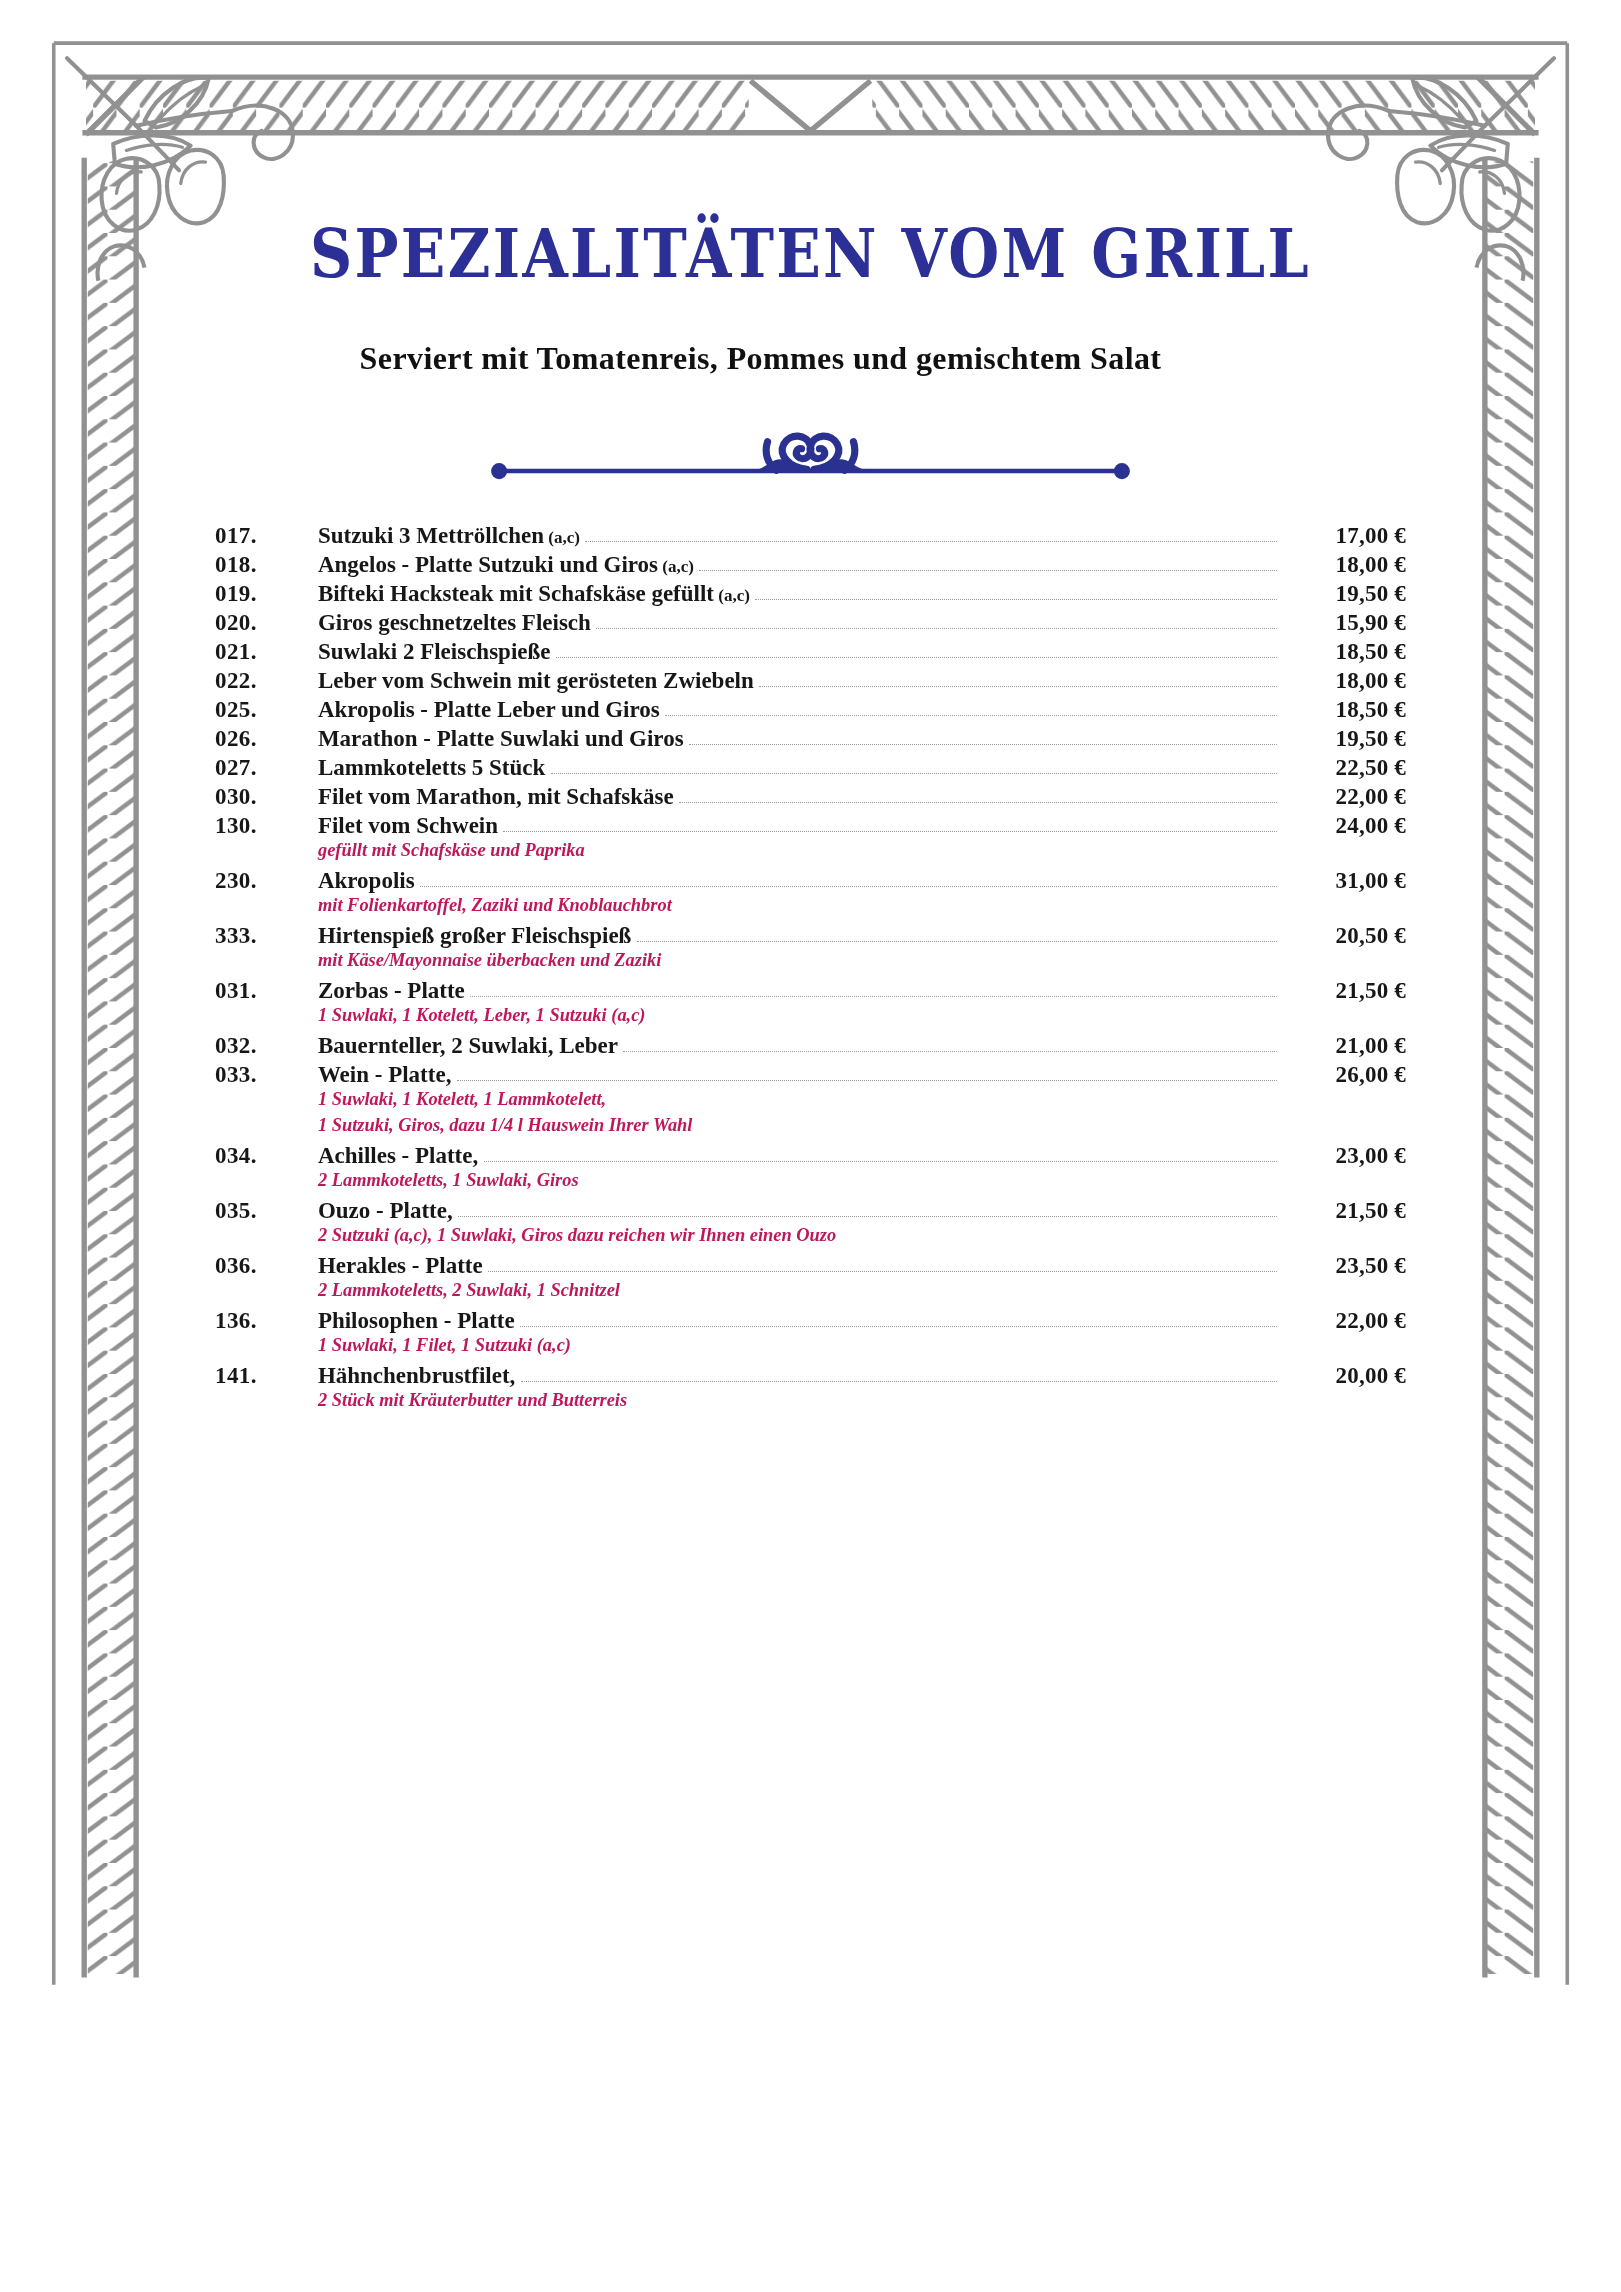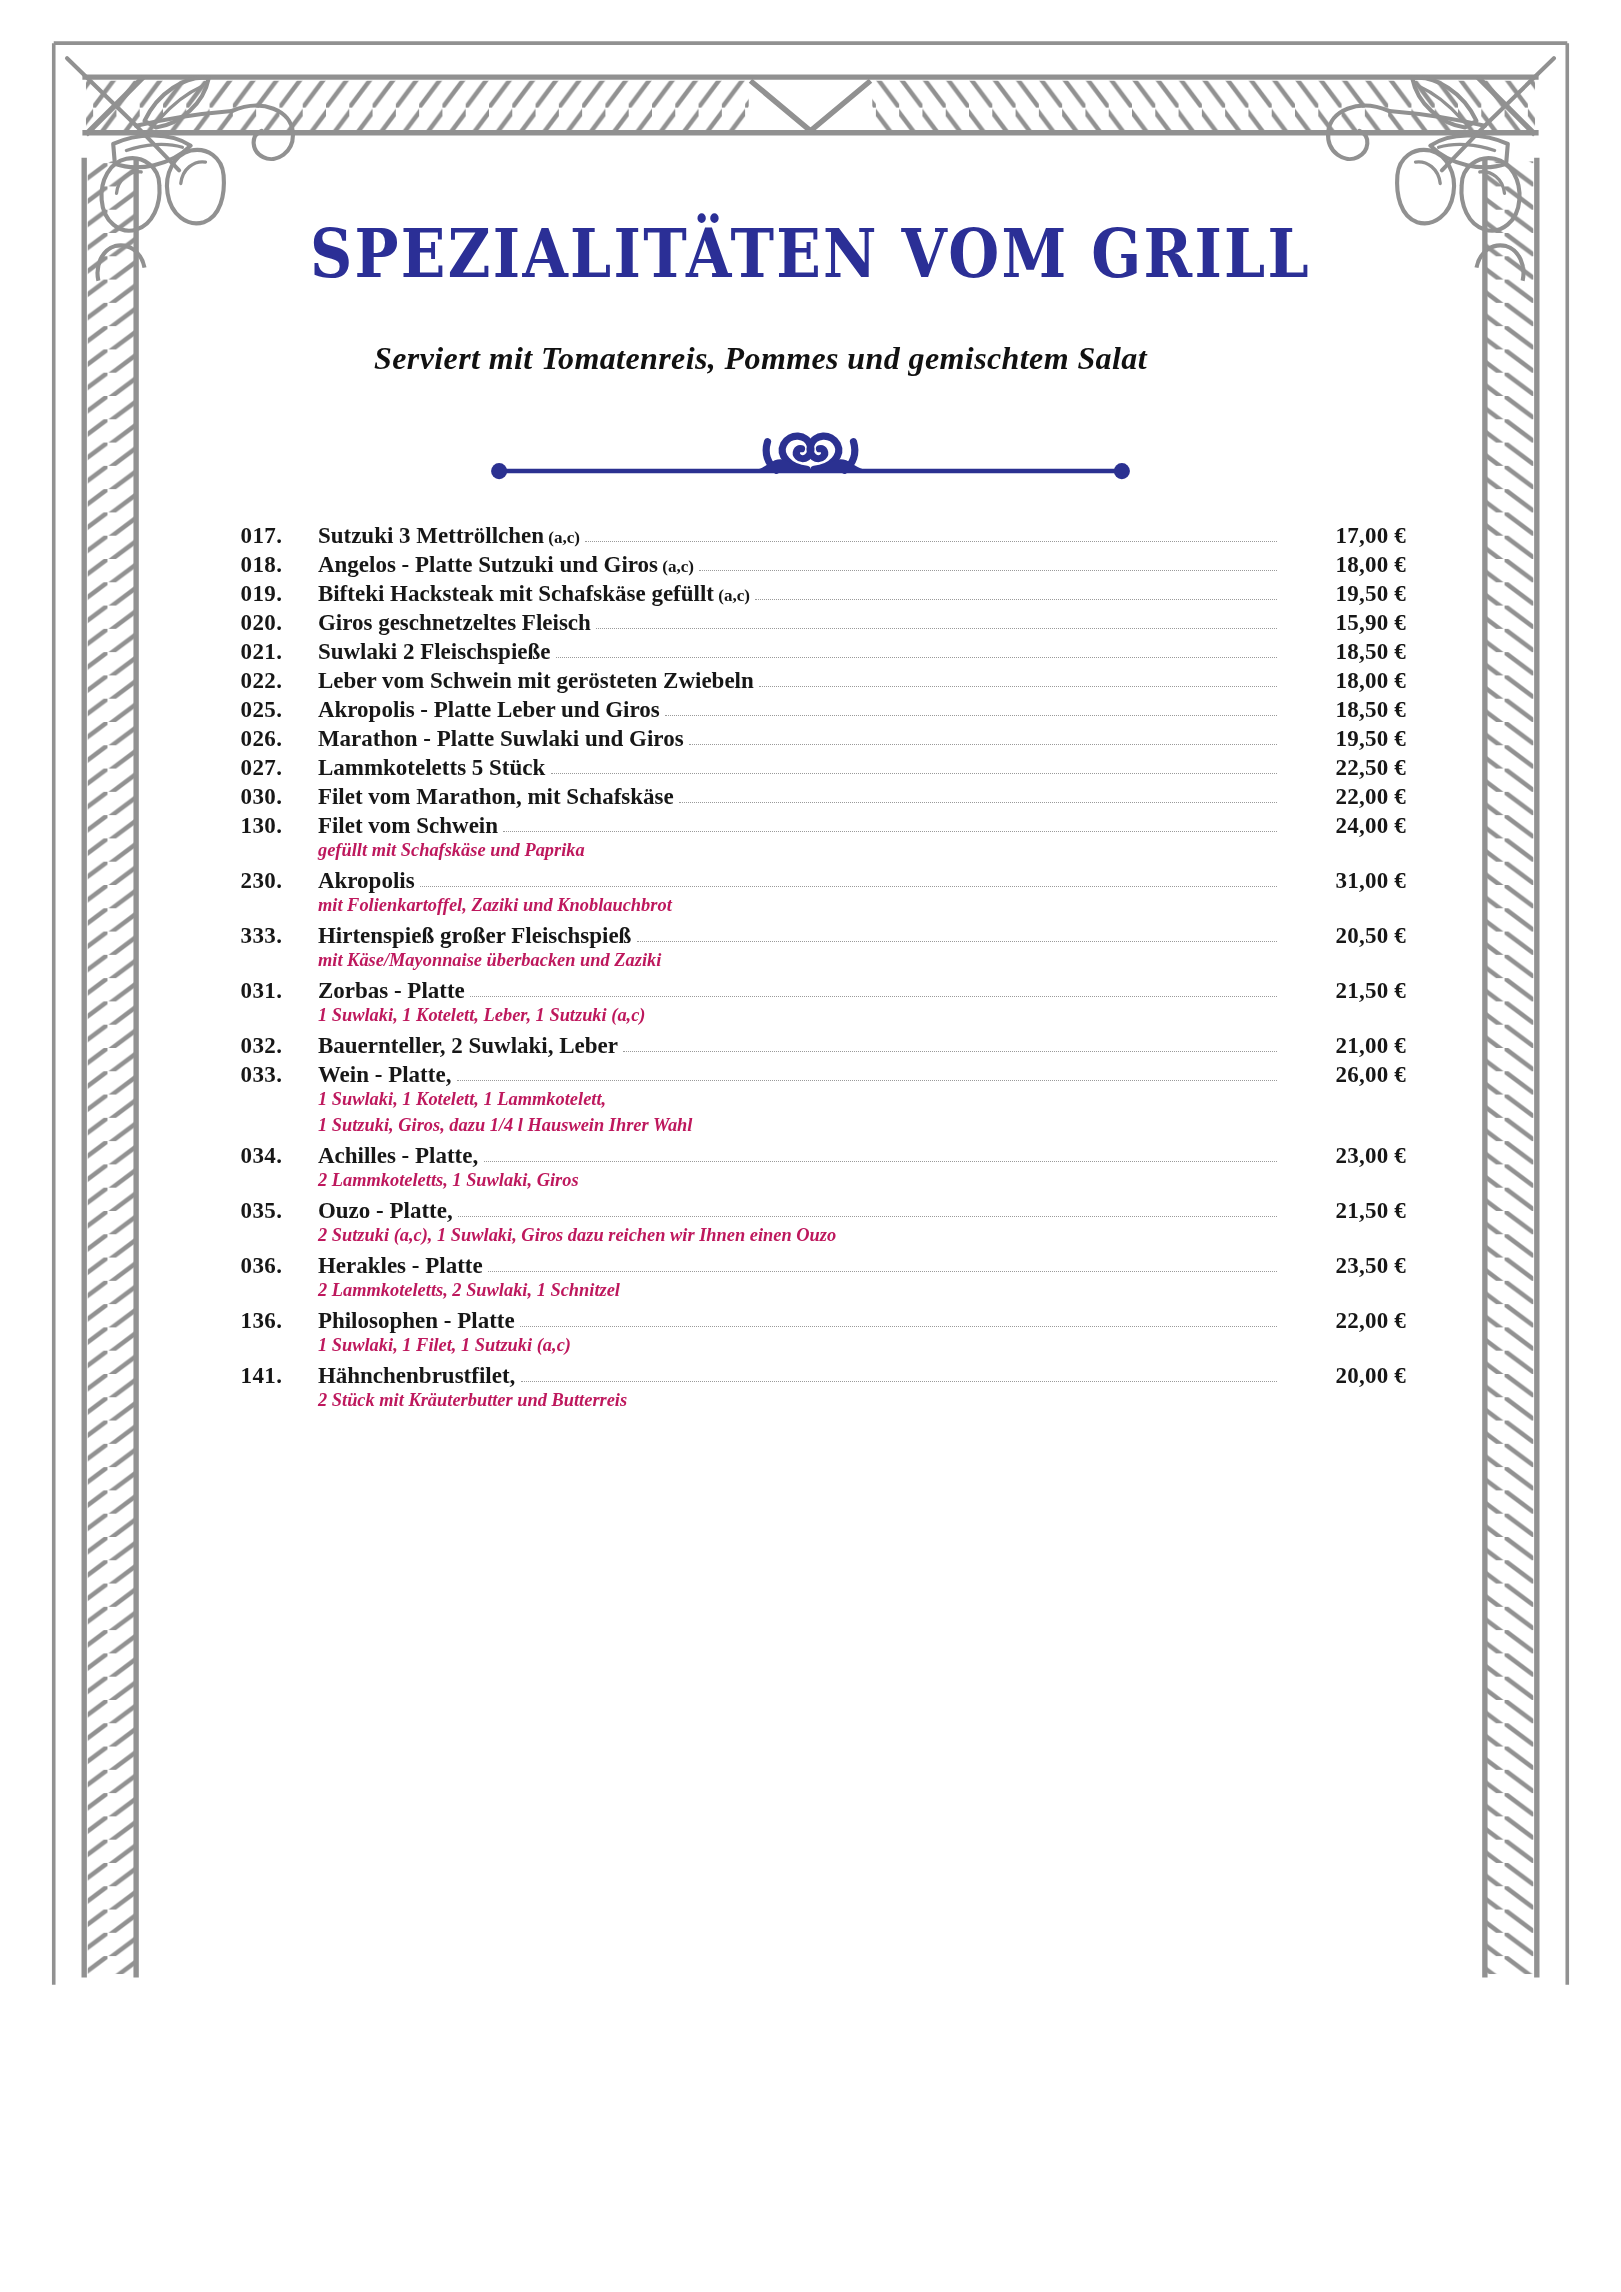--- a/index.html
+++ b/index.html
@@ -44,21 +44,20 @@
     white-space: nowrap;
   }
 
   .subtitle {
     position: absolute;
     left: 0; top: 342px;
     width: 1521px;
     text-align: center;
     font-family: "Liberation Serif", serif;
     font-weight: bold;
-    font-style: italic;
     font-size: 32px;
     line-height: 1;
     color: #111111;
     letter-spacing: 0.4px;
     white-space: nowrap;
   }
 
   
   #divider {
     position: absolute;
@@ -73,21 +72,21 @@
     width: 1191px;
   }
   .row {
     display: flex;
     align-items: flex-end;
     height: 29px;
   }
   .num {
     width: 93px;
     flex: 0 0 93px;
-    text-align: center;
+    text-align: left;
     font-family: "Liberation Serif", serif;
     font-weight: bold;
     font-size: 23px;
     line-height: 1;
     color: #171717;
     letter-spacing: 0.4px;
     white-space: nowrap;
     margin-top: 32px;
   }
   .name {

